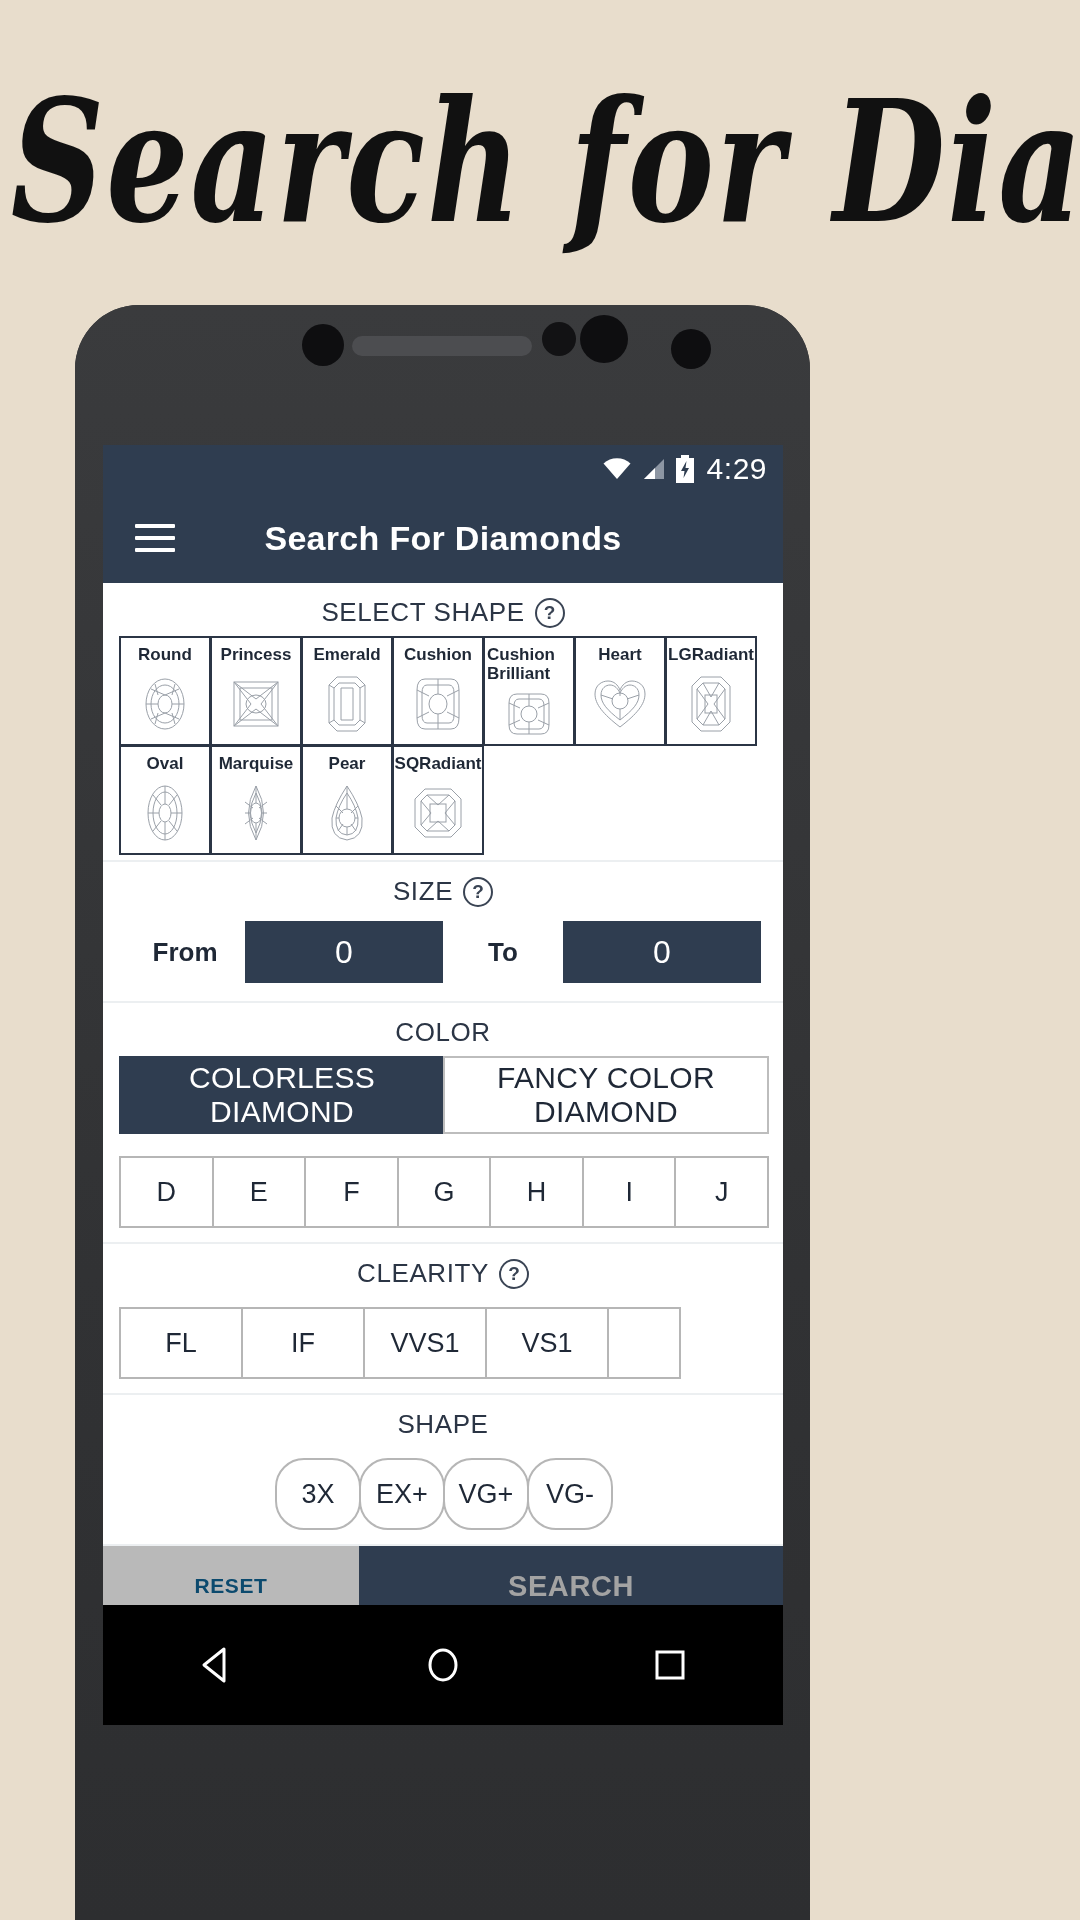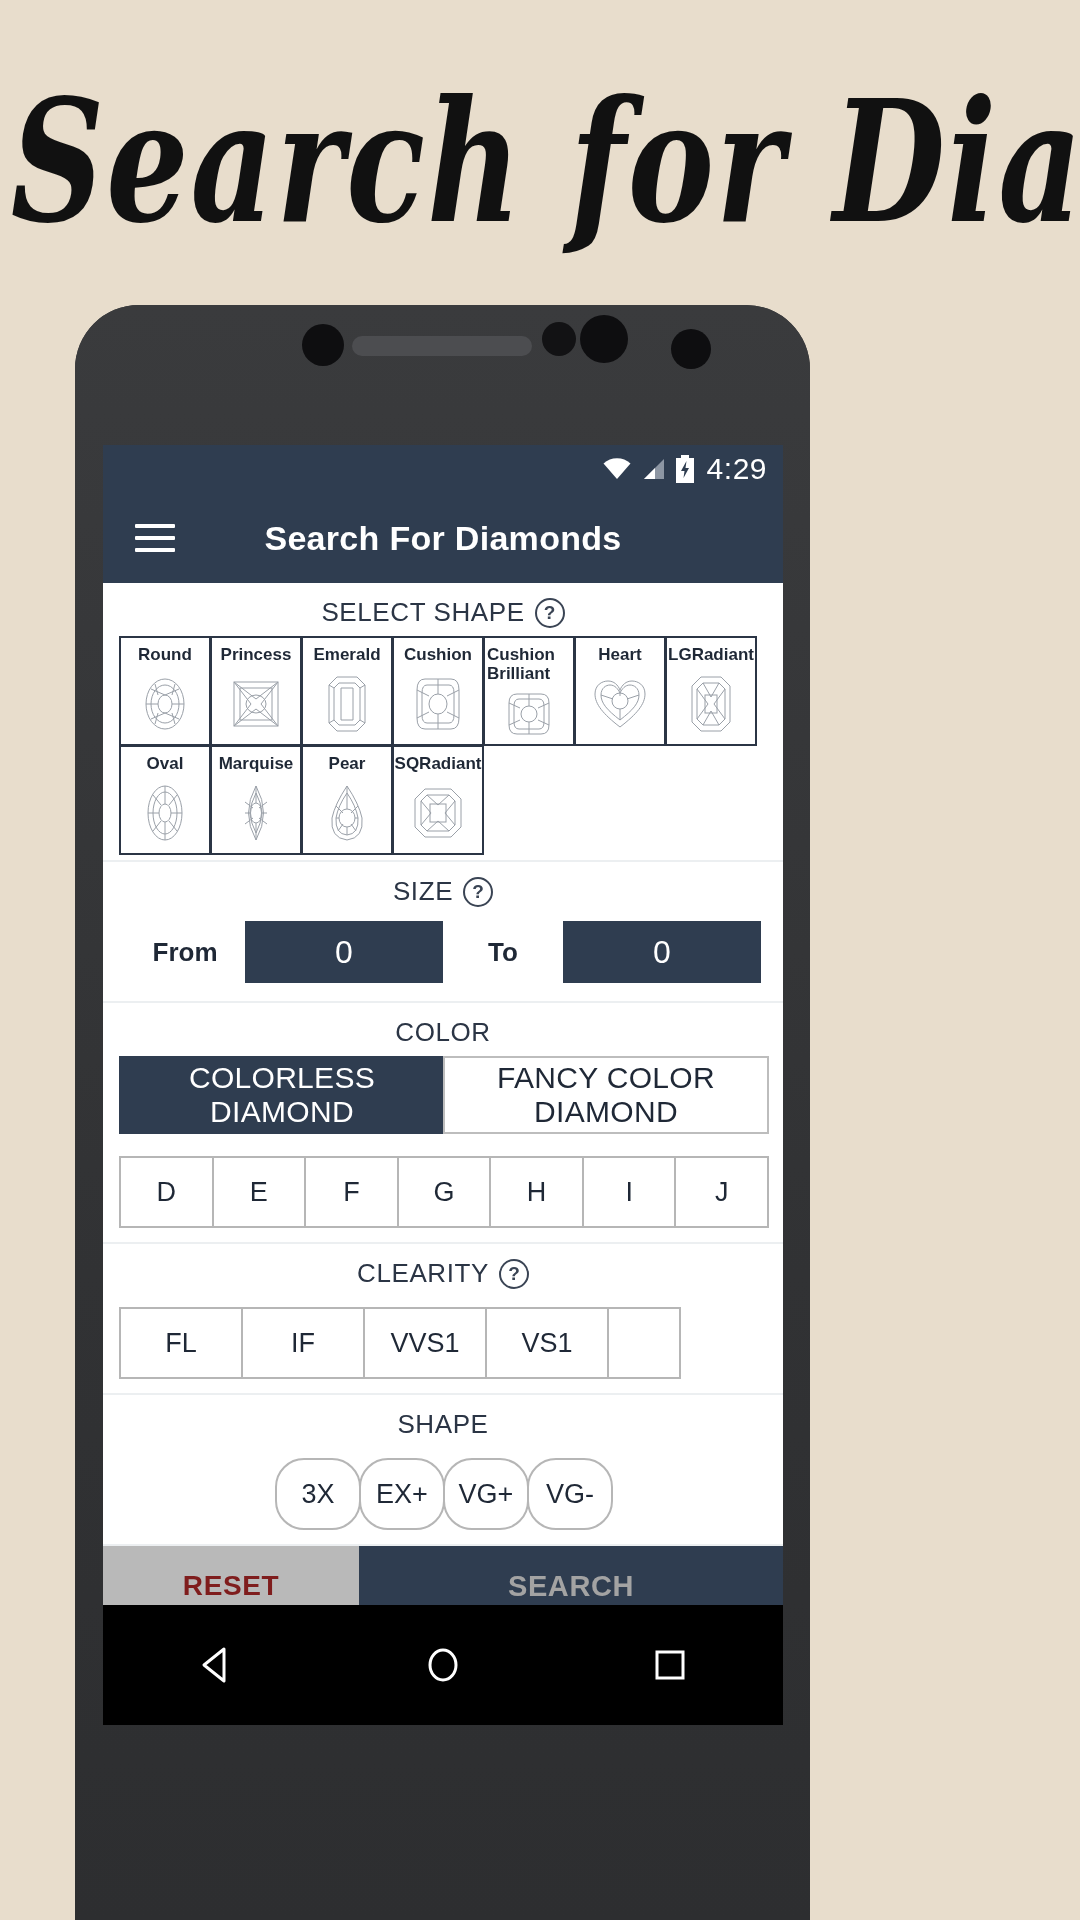--- a/index.html
+++ b/index.html
@@ -257,22 +257,22 @@
   .chip.clarity-cut { flex:0 0 20px; }
 
   
   .actionbar {
     display:flex;
     height:80px;
   }
   .btn-reset {
     flex:0 0 256px;
     background:#b9b9b9;
-    color:#7f1d1d;
-    font-size:28px;
+    color:#0c4a6e;
+    font-size:21px;
     font-weight:700;
     display:flex; align-items:center; justify-content:center;
     letter-spacing:0.6px;
   }
   .btn-search {
     flex:1;
     background:#2f3d50;
     color:#a3a3a3;
     font-size:29px;
     font-weight:700;

